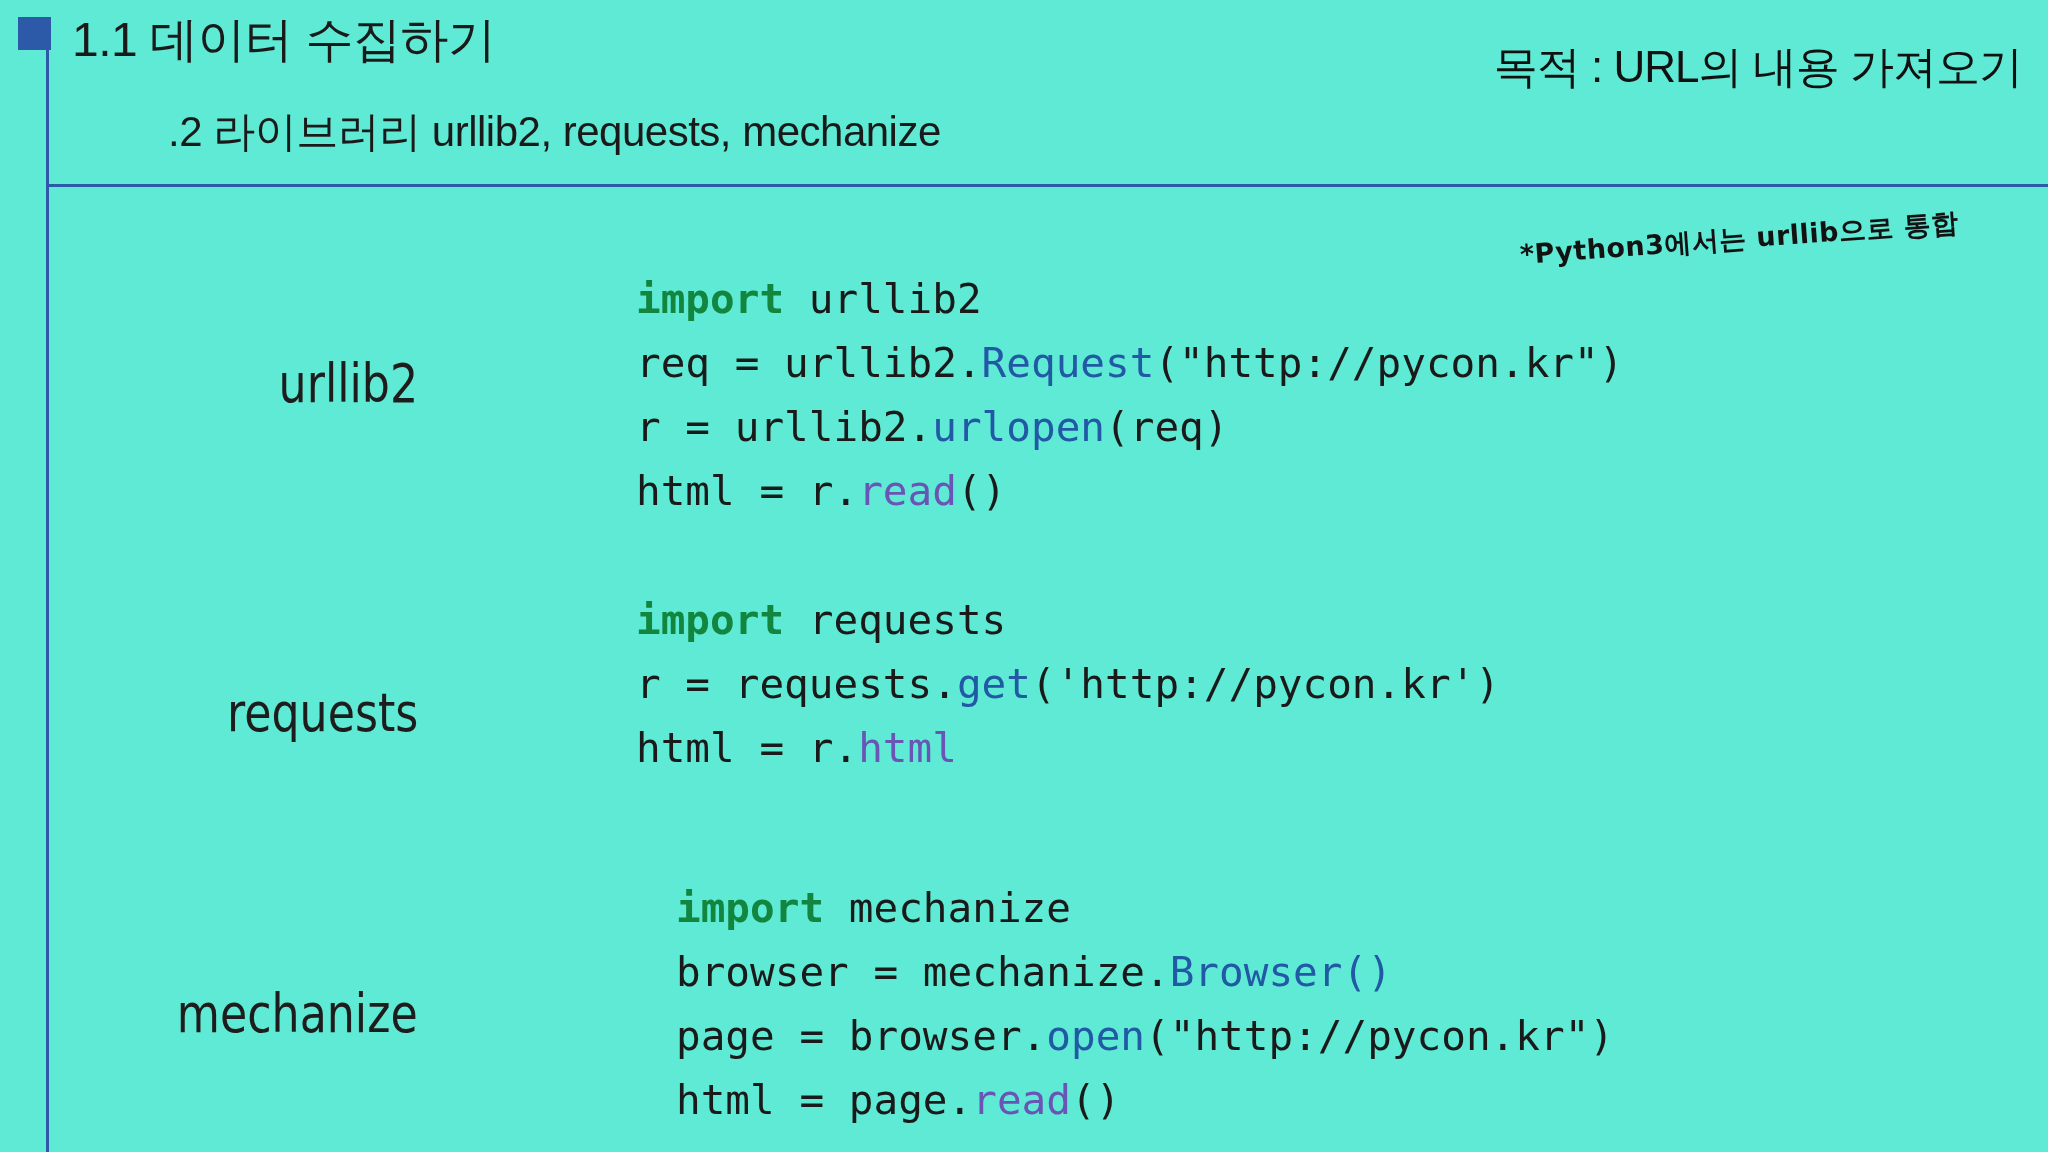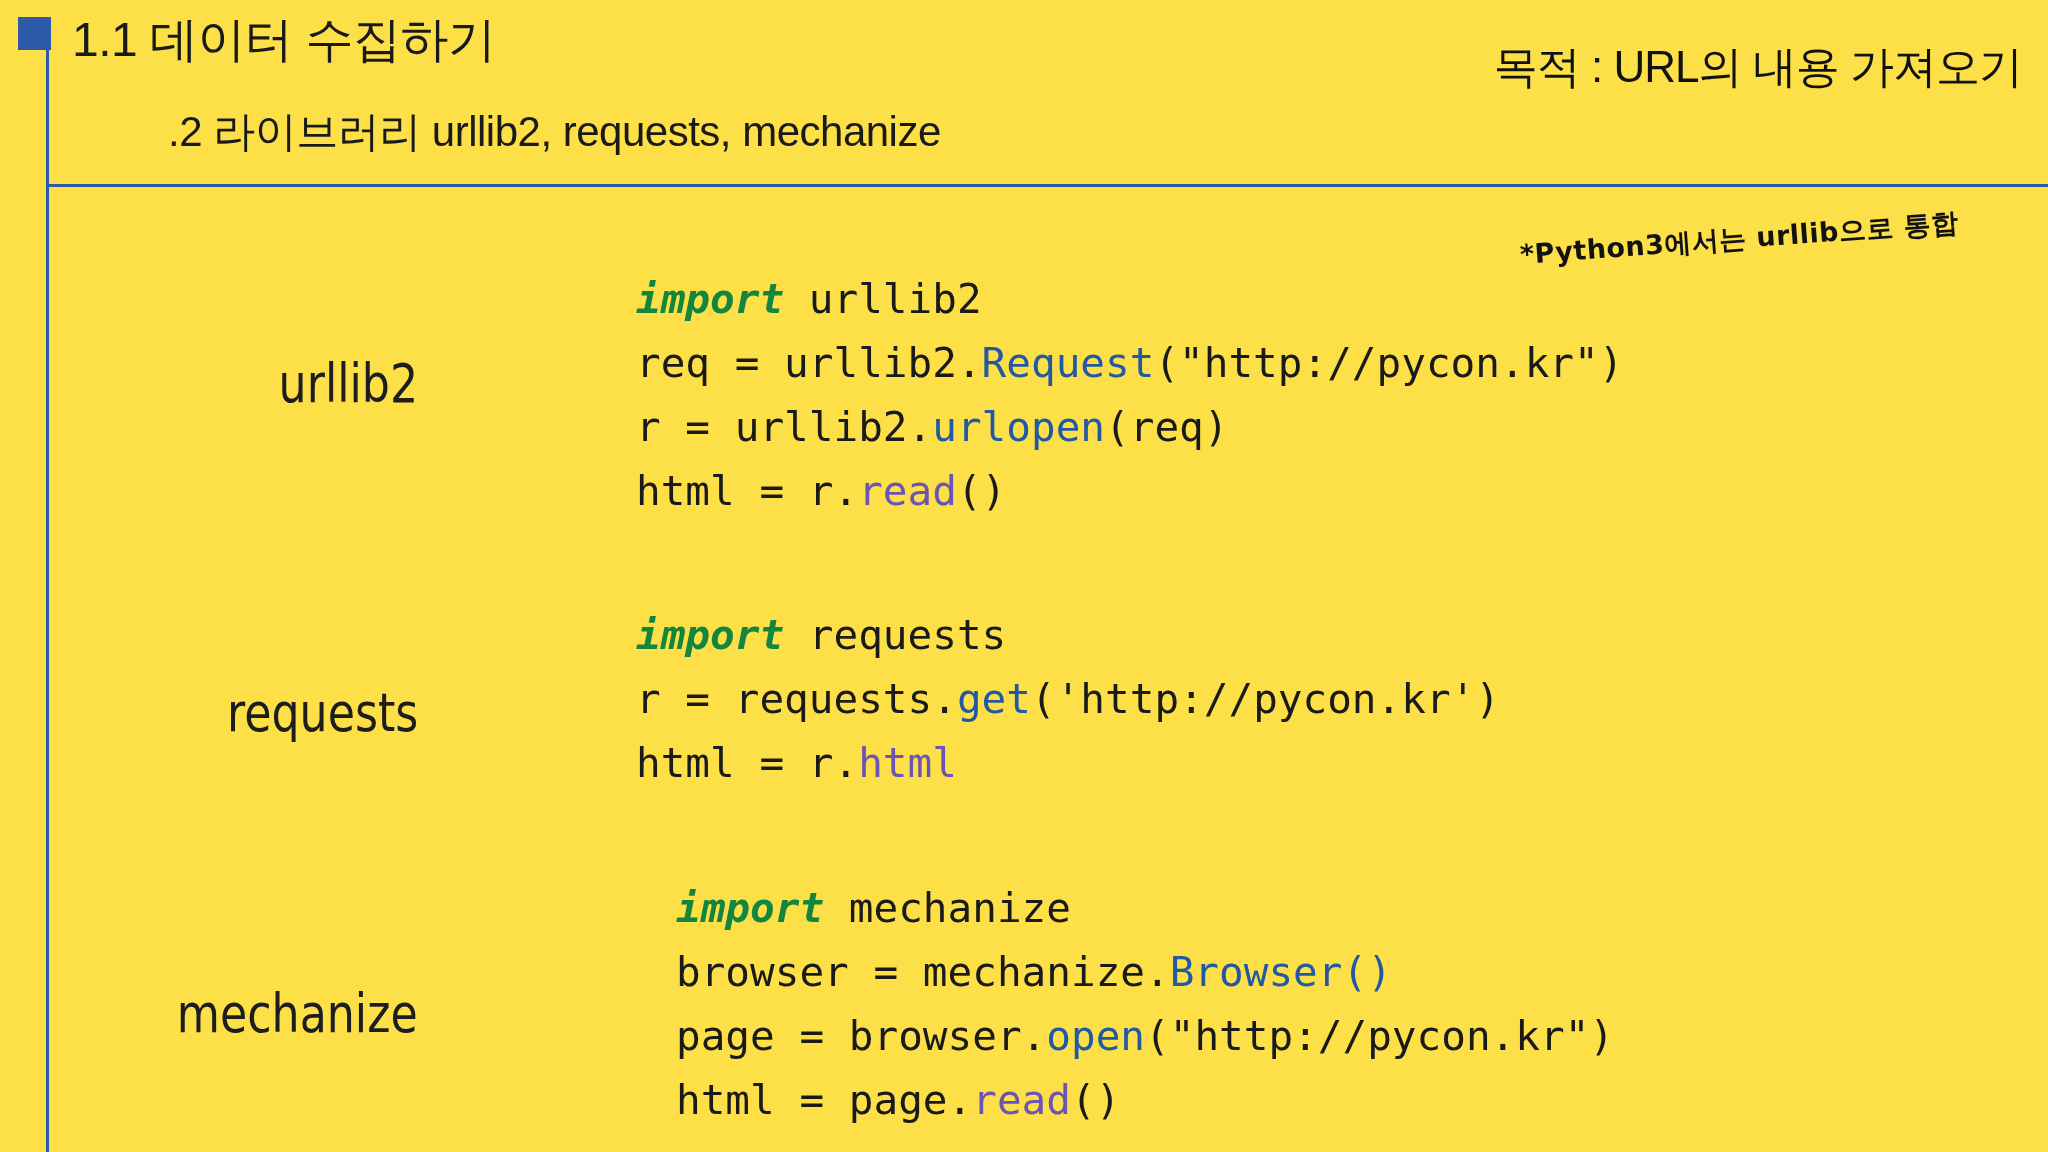--- a/index.html
+++ b/index.html
@@ -10,21 +10,21 @@
   }
   body {
     font-family: "Liberation Sans", sans-serif;
     -webkit-font-smoothing: antialiased;
   }
 
   #slide {
     position: relative;
     width: 2048px;
     height: 1152px;
-    background: #fde047;
+    background: #5eead4;
     overflow: hidden;
   }
 
   
   .rail-square {
     position: absolute;
     left: 18px;
     top: 17px;
     width: 33px;
     height: 33px;
@@ -117,24 +117,24 @@
     position: absolute;
     left: 636px;
     font-family: "DejaVu Sans Mono", "Liberation Mono", monospace;
     font-size: 41px;
     line-height: 64px;
     color: #1a1a1a;
     white-space: pre;
     letter-spacing: 0px;
   }
   .code-block.b1 { top: 267px; }
-  .code-block.b2 { top: 603px; }
+  .code-block.b2 { top: 588px; }
   .code-block.b3 { top: 876px; margin-left: 40px; }
 
-  .tok-kw      { color: #12863F; font-weight: bold; font-style: italic; }
+  .tok-kw      { color: #12863F; font-weight: bold; }
   .tok-fn-blue { color: #2159A5; }
   .tok-fn-pur  { color: #6A54B5; }
   .tok-plain   { color: #1a1a1a; }
 </style>
 </head>
 <body>
 
 <div id="slide">
 
   <div class="rail-square"></div>

